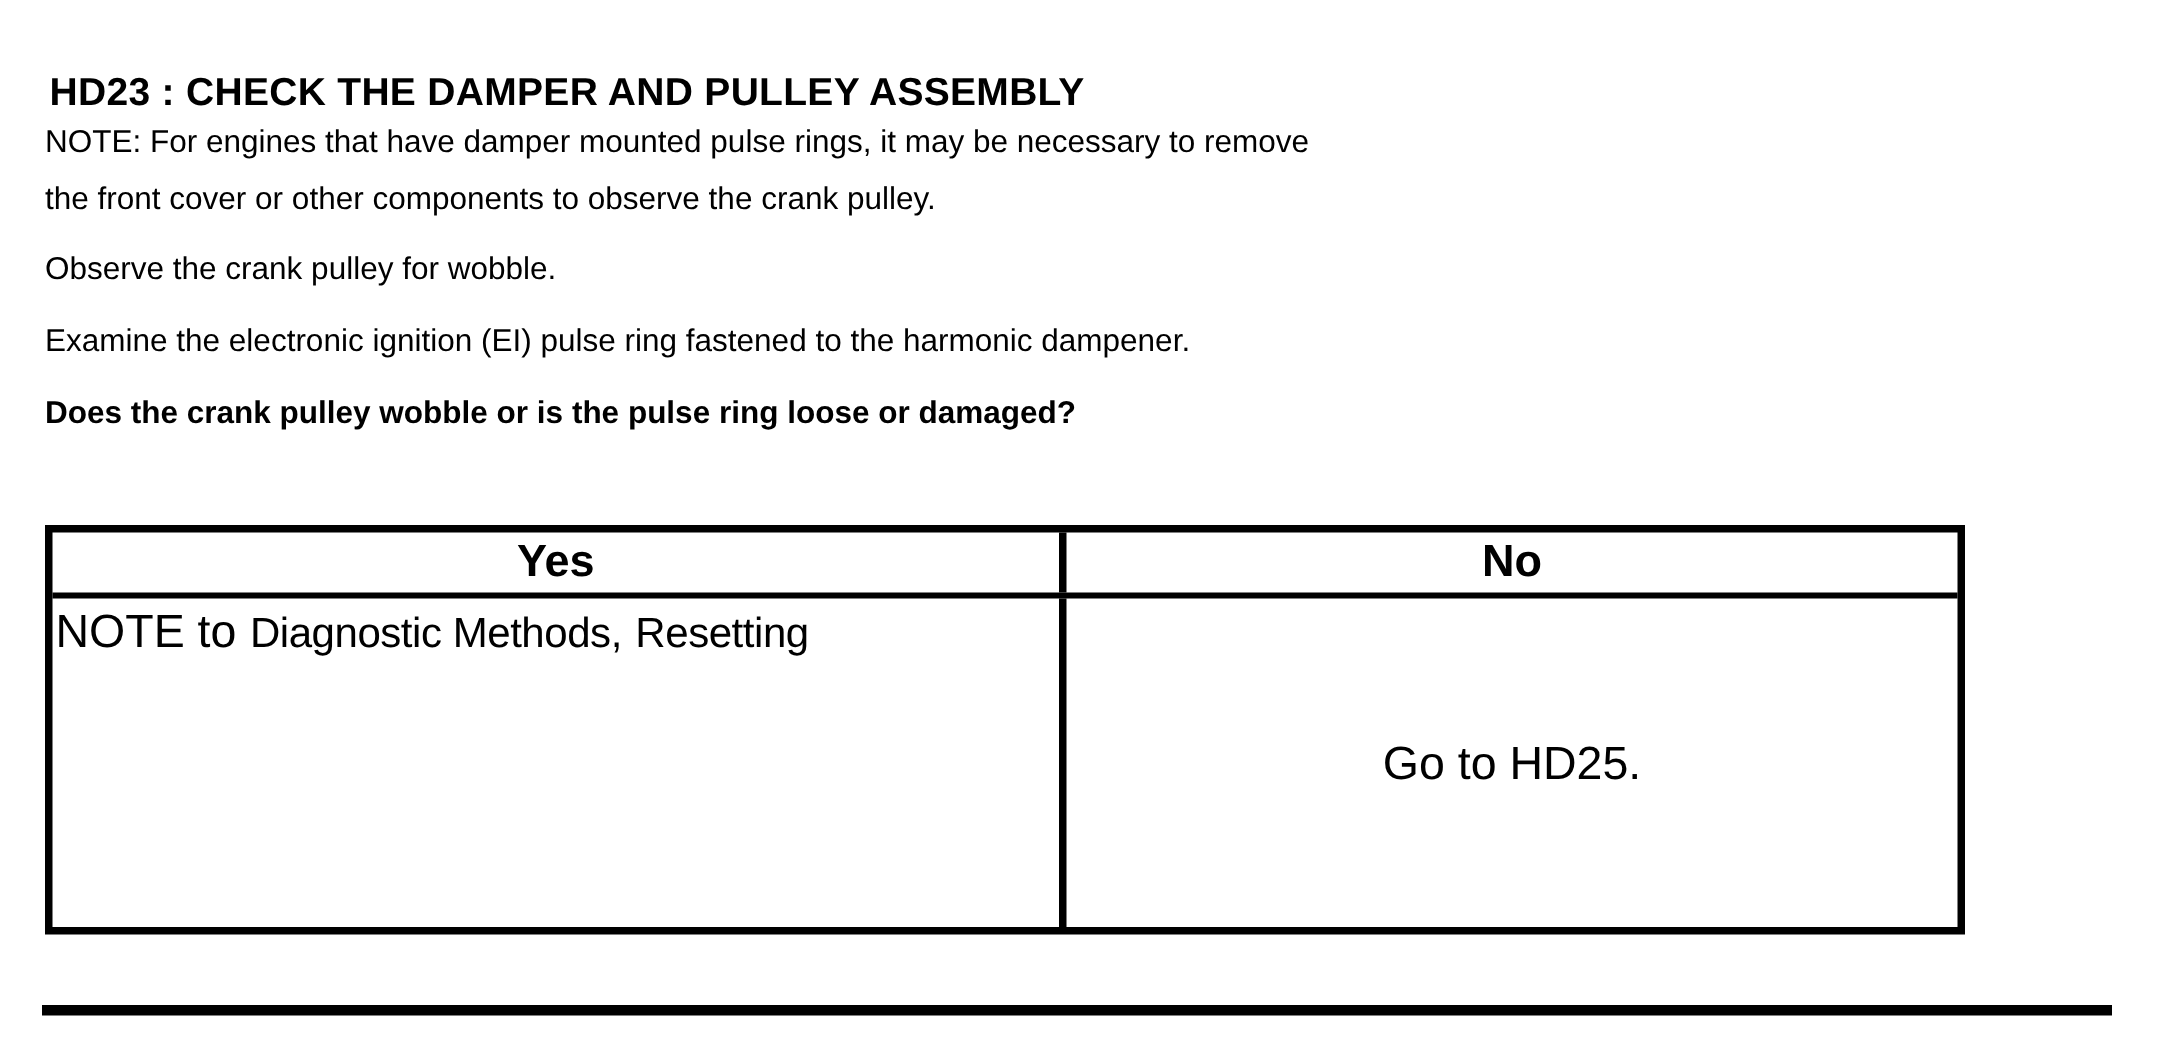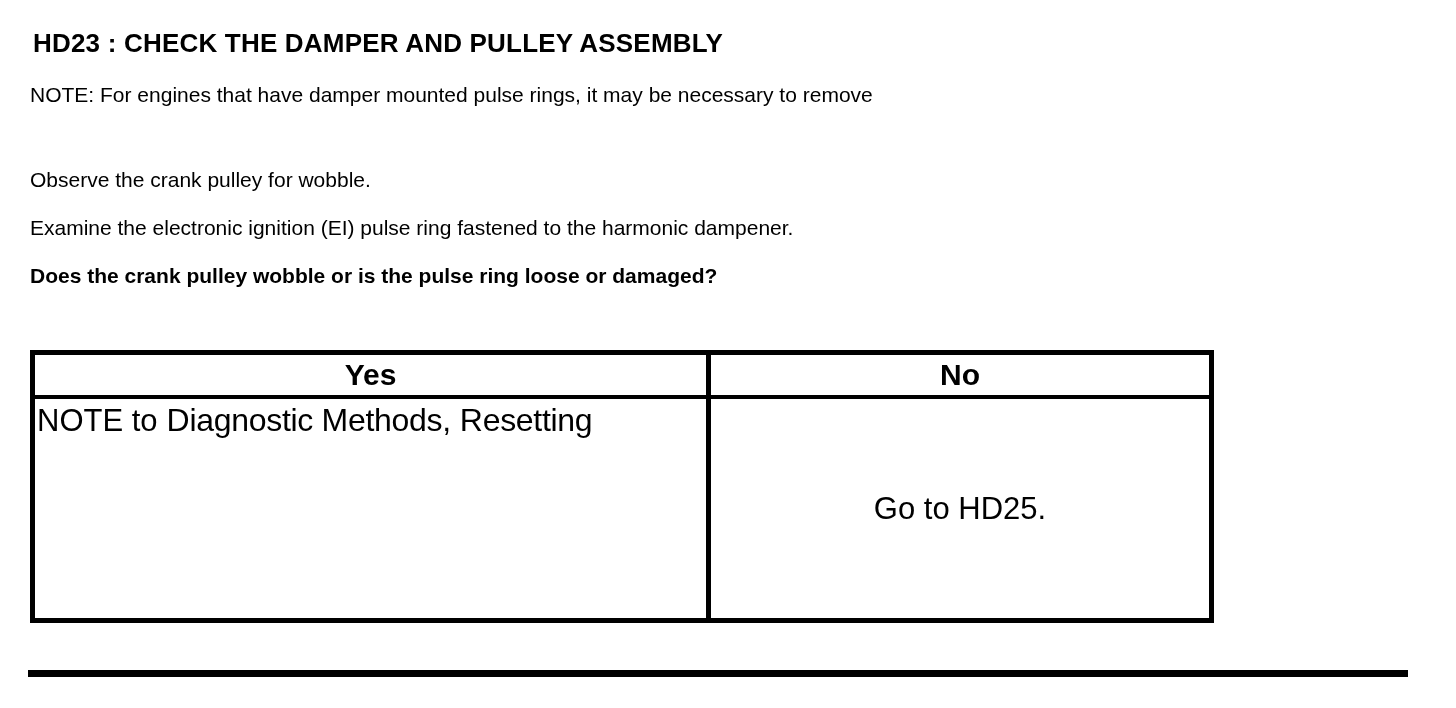--- a/index.html
+++ b/index.html
@@ -12,21 +12,21 @@
     height: 708px;
     position: relative;
     font-family: "Liberation Sans", sans-serif;
     color: #000000;
     overflow: hidden;
   }
 
   .heading {
     position: absolute;
     left: 33px;
-    top: 28px;
+    top: 46px;
     font-size: 26px;
     font-weight: bold;
     letter-spacing: 0.2px;
     white-space: nowrap;
   }
 
   .para {
     position: absolute;
     left: 30px;
     font-size: 21px;
@@ -38,21 +38,21 @@
   .para-examine { top: 209px; }
   .para-question {
     top: 257px;
     font-weight: bold;
   }
 
   .decision-table {
     position: absolute;
     left: 30px;
     top: 350px;
-    width: 1184px;
+    width: 1280px;
     height: 273px;
     box-sizing: border-box;
     border: 5px solid #000000;
     display: flex;
     flex-direction: column;
   }
   .t-header-row {
     display: flex;
     flex: 0 0 40px;
     border-bottom: 4px solid #000000;
@@ -87,41 +87,42 @@
   }
   .t-cell-no {
     display: flex;
     align-items: center;
     justify-content: center;
     font-size: 31px;
   }
   .indented-line { padding-left: 52px; }
 
   .seg-ref {
-    font-size: 32px;
+    font-size: 28px;
     letter-spacing: -0.3px;
   }
   .seg + .seg { margin-left: 9px; }
 
   .bottom-rule {
     position: absolute;
     left: 28px;
     top: 670px;
     width: 1380px;
     height: 7px;
     background: #000000;
   }
 </style>
 </head>
 <body>
 
 <div class="heading">HD23 : CHECK THE DAMPER AND PULLEY ASSEMBLY</div>
 
 <div class="para para-note">
   <div>NOTE: For engines that have damper mounted pulse rings, it may be necessary to remove</div>
+  <div>the front cover or other components to observe the crank pulley.</div>
 </div>
 
 <div class="para para-observe">Observe the crank pulley for wobble.</div>
 
 <div class="para para-examine">Examine the electronic ignition (EI) pulse ring fastened to the harmonic dampener.</div>
 
 <div class="para para-question">Does the crank pulley wobble or is the pulse ring loose or damaged?</div>
 
 <div class="decision-table">
   <div class="t-header-row">

